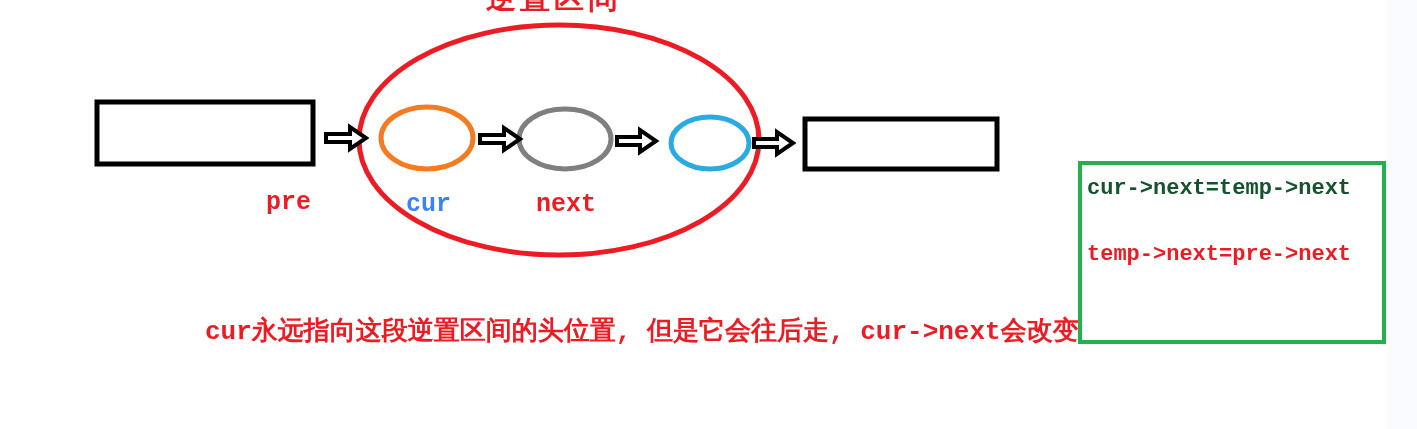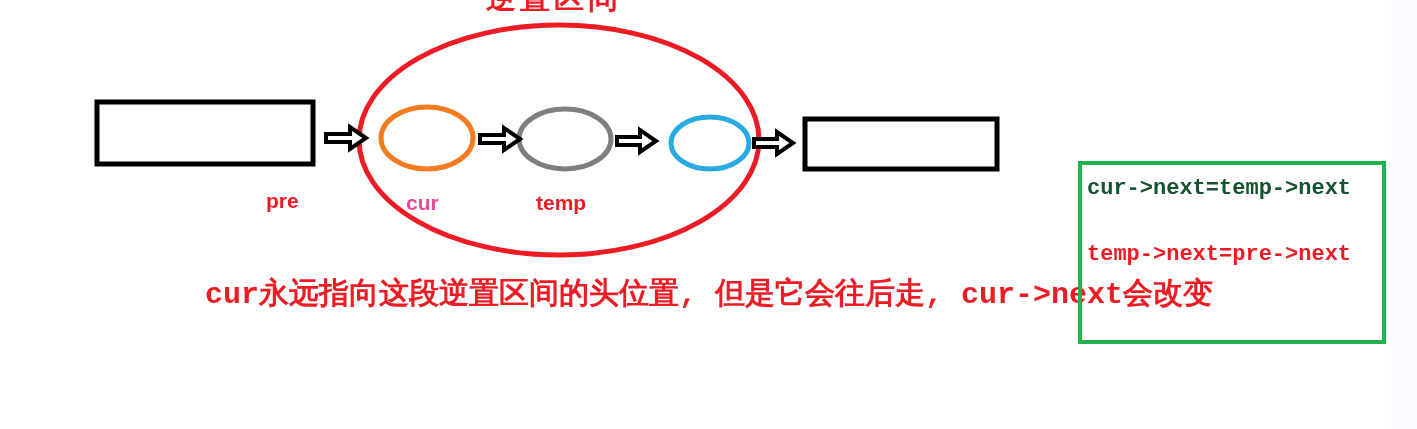--- a/index.html
+++ b/index.html
@@ -18,43 +18,44 @@
     width: 30px; height: 429px;
     background: #fafbfe;
   }
   .shape-layer {
     position: absolute;
     left: 0; top: 0;
     width: 1417px; height: 429px;
   }
   .lbl {
     position: absolute;
-    font-family: Liberation Sans, sans-serif;
-    font-size: 21px;
+    font-family: Liberation Mono, monospace;
+    font-size: 25px;
     font-weight: bold;
     line-height: 1;
     white-space: nowrap;
   }
   .region-title {
     position: absolute;
     left: 486px;
     top: -17px;
     font-size: 30px;
     letter-spacing: 4px;
     font-weight: bold;
     line-height: 1;
     white-space: nowrap;
   }
   .note {
     position: absolute;
     font-family: "Liberation Mono", "DejaVu Serif", serif;
-    font-size: 30px;
+    font-size: 26px;
     line-height: 1.15;
     font-weight: bold;
     white-space: nowrap;
+    margin-top: 40px;
   }
   .code-box {
     position: absolute;
     left: 1078px;
     top: 161px;
     width: 308px;
     height: 183px;
     border-style: solid;
     border-width: 4px;
     background: transparent;
@@ -93,22 +94,22 @@
 
     <polygon points="326,134 350,134 350,127 366,138 350,149 350,142 326,142" stroke-width="4" stroke-linejoin="miter" fill="#ffffff" stroke="#000000"></polygon>
     <polygon points="480,135 504,135 504,128 520,139 504,150 504,143 480,143" stroke-width="4" stroke-linejoin="miter" fill="#ffffff" stroke="#000000"></polygon>
     <polygon points="617,137 640,137 640,130 656,141 640,152 640,145 617,145" stroke-width="4" stroke-linejoin="miter" fill="#ffffff" stroke="#000000"></polygon>
     <polygon points="754,139 777,139 777,132 793,143 777,154 777,147 754,147" stroke-width="4" stroke-linejoin="miter" fill="#ffffff" stroke="#000000"></polygon>
   </svg>
 
   <div class="region-title" style="color:#ED1C24;">逆置区间</div>
 
   <div class="lbl" style="left:266px; top:190px; color:#ED1C24;">pre</div>
-  <div class="lbl" style="left:406px; top:192px; color:#ec4899;">cur</div>
-  <div class="lbl" style="left:536px; top:192px; color:#ED1C24;">temp</div>
+  <div class="lbl" style="left:406px; top:192px; color:#3b82f6;">cur</div>
+  <div class="lbl" style="left:536px; top:192px; color:#ED1C24;">next</div>
 
   <div class="note" style="left:205px; top:278px; color:#ED1C24;">cur永远指向这段逆置区间的头位置, 但是它会往后走, cur-&gt;next会改变</div>
 
 
   <div class="code-box" style="border-color:#22B14C;">
     <div class="code-line l1" style="color:#14532d;">cur-&gt;next=temp-&gt;next</div>
     <div class="code-line l2" style="color:#ED1C24;">temp-&gt;next=pre-&gt;next</div>
   </div>
 
   <div class="right-margin"></div>

